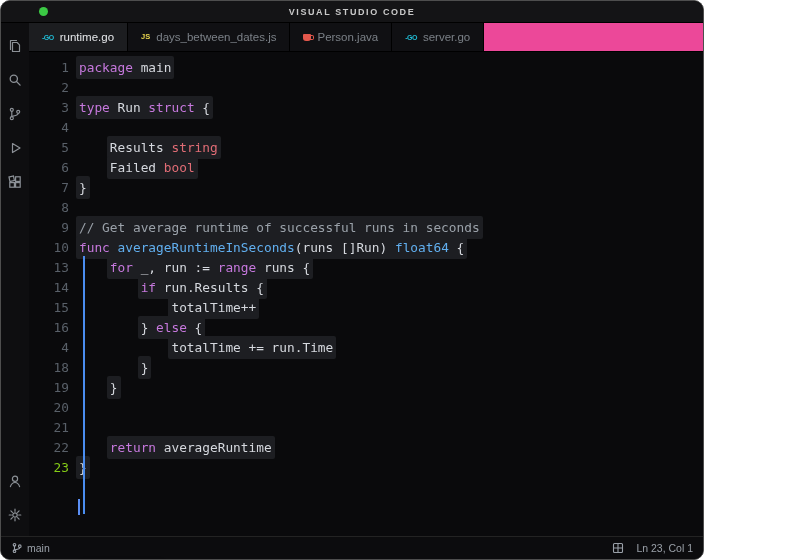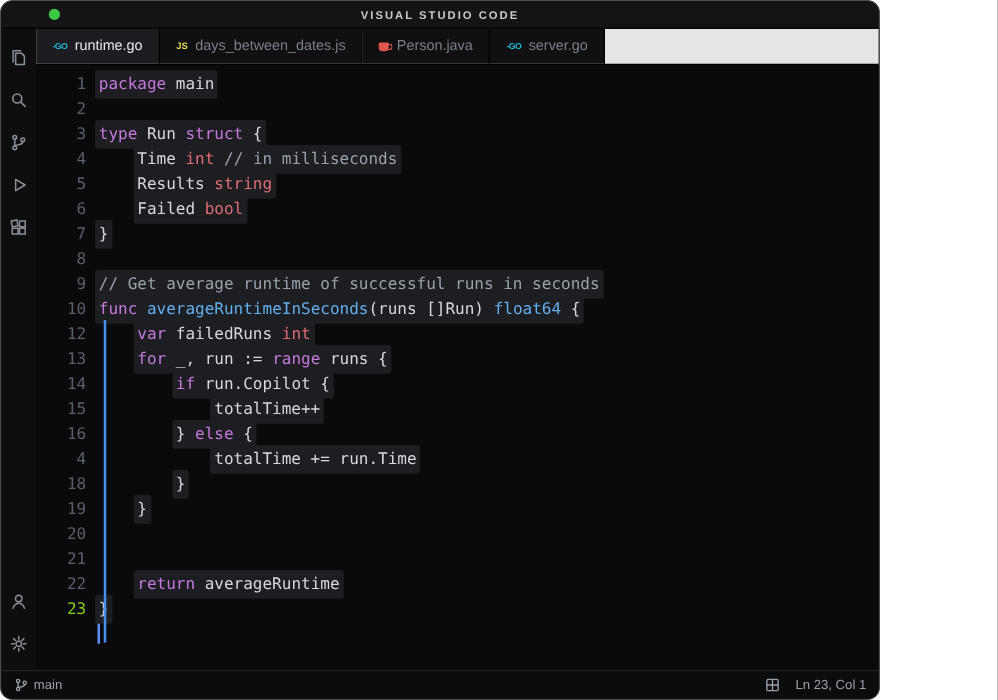--- a/index.html
+++ b/index.html
@@ -11,21 +11,21 @@
   .traffic{position:absolute;left:38px;top:6px;width:9px;height:9px;border-radius:50%;background:#3bc944;}
   .title-text{font-size:9px;font-weight:bold;letter-spacing:1.6px;color:#c9c9c9;text-transform:uppercase;}
   
   .main-row{flex:1;display:flex;min-height:0;}
   .activity-bar{width:28px;flex:none;background:#0e0e10;display:flex;flex-direction:column;align-items:center;
                 padding:6px 0 4px;box-sizing:border-box;color:#8b9096;}
   .ab-item{width:100%;height:34px;display:flex;align-items:center;justify-content:center;cursor:pointer;}
   .ab-spacer{flex:1;}
   .editor-col{flex:1;display:flex;flex-direction:column;min-width:0;}
   
-  .tab-bar{height:28px;flex:none;background:#e5e5e5;display:flex;align-items:stretch;border-bottom:1px solid #000;}
+  .tab-bar{height:28px;flex:none;background:#ec4899;display:flex;align-items:stretch;border-bottom:1px solid #000;}
   .tab{display:flex;align-items:center;gap:6px;padding:0 13px;font-size:11.5px;color:#7b8087;
        border-right:1px solid #000;cursor:pointer;white-space:nowrap;background:#101013;}
   .tab.active{background:#1c1d20;color:#e5e7ea;}
   .fico{display:inline-block;font-weight:bold;line-height:1;}
   .fico.go{color:#1fb9d2;font-size:7px;letter-spacing:-0.5px;}
   .fico.js{color:#e8d44d;font-size:7.5px;}
   .java-cup{position:relative;width:8px;height:7px;background:#e2574c;border-radius:1px 1px 3px 3px;display:inline-block;}
   .java-cup::after{content:"";position:absolute;right:-3px;top:1px;width:3px;height:3px;
                    border:1px solid #e2574c;border-left:none;border-radius:0 2px 2px 0;}
   
@@ -148,21 +148,20 @@
             <div class="line">
               <span class="ln-num">2</span>
               <span class="ln-content"></span>
             </div>
             <div class="line">
               <span class="ln-num">3</span>
               <span class="ln-content"><span class="seg"><span class="tok kw">type</span><span class="tok pl"> Run </span><span class="tok kw">struct</span><span class="tok pl"> {</span></span></span>
             </div>
             <div class="line">
               <span class="ln-num">4</span>
-              <span class="ln-content">    <span class="seg"><span class="tok pl">Time </span><span class="tok ty">int</span><span class="tok pl"> </span><span class="tok cm">// in milliseconds</span></span></span>
             </div>
             <div class="line">
               <span class="ln-num">5</span>
               <span class="ln-content">    <span class="seg"><span class="tok pl">Results </span><span class="tok ty">string</span></span></span>
             </div>
             <div class="line">
               <span class="ln-num">6</span>
               <span class="ln-content">    <span class="seg"><span class="tok pl">Failed </span><span class="tok ty">bool</span></span></span>
             </div>
             <div class="line">
@@ -175,30 +174,26 @@
             </div>
             <div class="line">
               <span class="ln-num">9</span>
               <span class="ln-content"><span class="seg"><span class="tok cm">// Get average runtime of successful runs in seconds</span></span></span>
             </div>
             <div class="line">
               <span class="ln-num">10</span>
               <span class="ln-content"><span class="seg"><span class="tok kw">func</span><span class="tok pl"> </span><span class="tok fn">averageRuntimeInSeconds</span><span class="tok pl">(runs []Run) </span><span class="tok fn">float64</span><span class="tok pl"> {</span></span></span>
             </div>
             <div class="line">
-              <span class="ln-num">12</span>
-              <span class="ln-content">    <span class="seg"><span class="tok kw">var</span><span class="tok pl"> failedRuns </span><span class="tok ty">int</span></span></span>
-            </div>
-            <div class="line">
               <span class="ln-num">13</span>
               <span class="ln-content">    <span class="seg"><span class="tok kw">for</span><span class="tok pl"> _, run := </span><span class="tok kw">range</span><span class="tok pl"> runs {</span></span></span>
             </div>
             <div class="line">
               <span class="ln-num">14</span>
-              <span class="ln-content">        <span class="seg"><span class="tok kw">if</span><span class="tok pl"> run.Copilot {</span></span></span>
+              <span class="ln-content">        <span class="seg"><span class="tok kw">if</span><span class="tok pl"> run.Results {</span></span></span>
             </div>
             <div class="line">
               <span class="ln-num">15</span>
               <span class="ln-content">            <span class="seg"><span class="tok pl">totalTime++</span></span></span>
             </div>
             <div class="line">
               <span class="ln-num">16</span>
               <span class="ln-content">        <span class="seg"><span class="tok pl">} </span><span class="tok kw">else</span><span class="tok pl"> {</span></span></span>
             </div>
             <div class="line">

